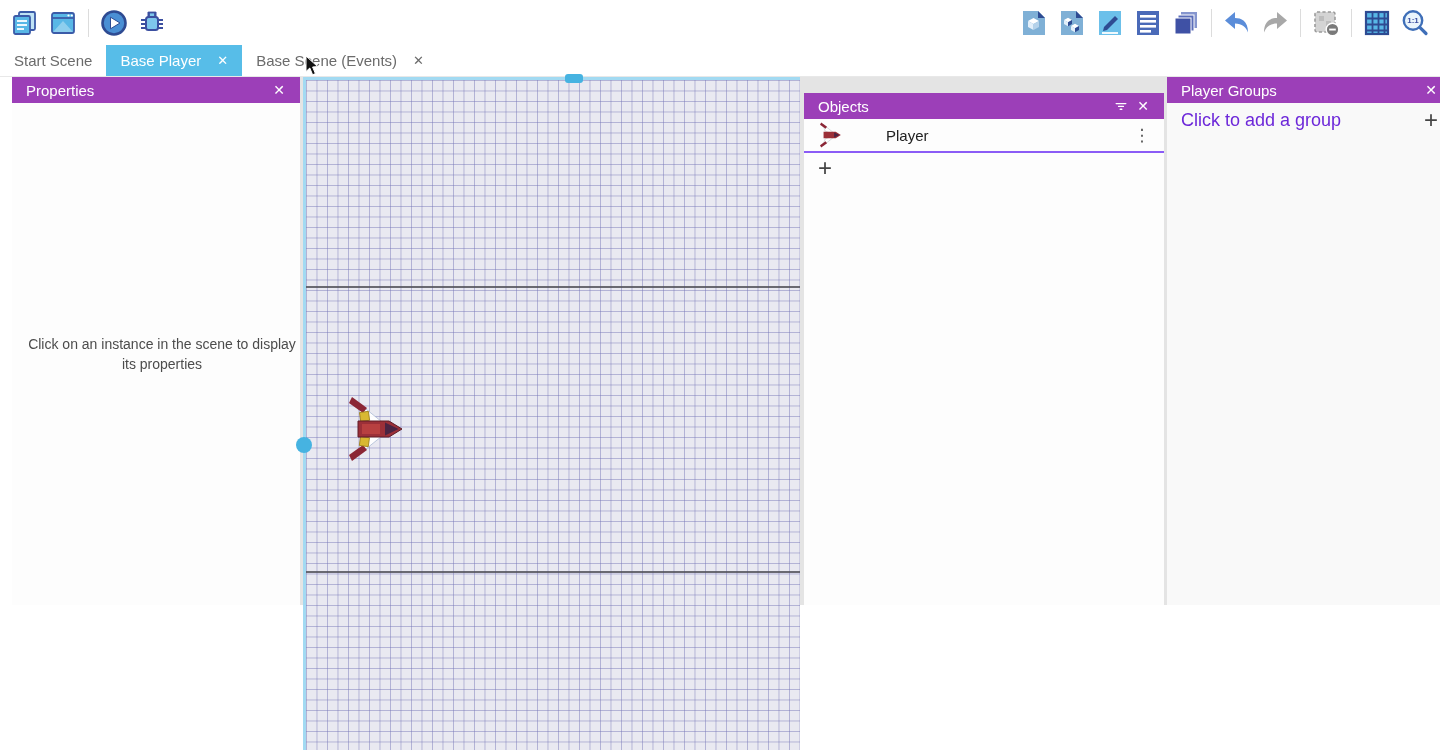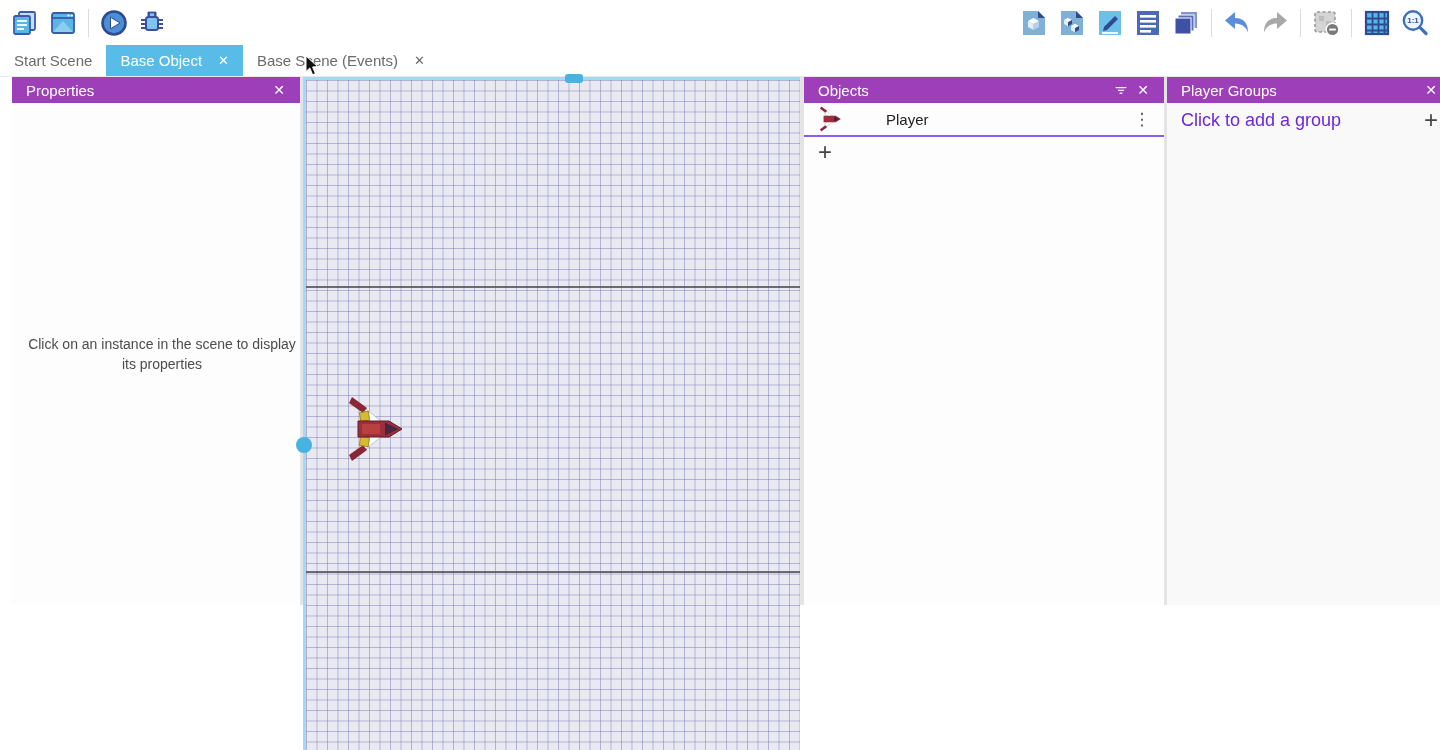--- a/index.html
+++ b/index.html
@@ -47,21 +47,21 @@
               linear-gradient(to bottom, rgba(122,122,185,0.50) 1px, transparent 1px);
             background-size:10.5px 10.5px; cursor:default; }
   .guide-line { position:absolute; left:0; right:0; height:2px; background:#54545c; opacity:.85; }
   .handle-top { position:absolute; left:259px; top:-6px; width:18px; height:9px; border-radius:3px;
                 background:#46b3e1; cursor:row-resize; }
   .handle-left { position:absolute; left:-10px; top:357px; width:16px; height:16px; border-radius:50%;
                  background:#46b3e1; cursor:col-resize; }
   .ship { position:absolute; left:43px; top:316px; width:56px; height:66px; cursor:pointer; }
 
   
-  .objects-panel { left:792px; width:360px; }
+  .objects-panel { left:792px; width:360px;margin-top:16px; }
   .obj-row { height:34px; display:flex; align-items:center; padding:0 10px 0 16px;
              border-bottom:2px solid #8b5cf6; cursor:pointer; background:#fdfdfd; }
   .obj-thumb { width:22px; height:28px; margin-right:44px; flex:0 0 auto; }
   .obj-name { font-size:15px; color:#222; flex:1; }
   .kebab { font-size:17px; color:#555; width:24px; text-align:center; cursor:pointer; letter-spacing:0; }
   .add-row { height:30px; display:flex; align-items:center; padding:0 14px; cursor:pointer; }
   .add-label { flex:1; text-align:left; font-size:18px; color:#6d28d9; }
   .plus { font-size:24px; font-weight:300; color:#444; line-height:22px; cursor:pointer; }
 
   
@@ -195,21 +195,21 @@
       </svg>
     </div>
   </div>
 </div>
 
 <div class="tabbar">
   <div class="tab">
     <span>Start Scene</span>
   </div>
   <div class="tab active">
-    <span>Base Object</span>
+    <span>Base Player</span>
     <span class="tab-close">✕</span>
   </div>
   <div class="tab">
     <span>Base Scene (Events)</span>
     <span class="tab-close">✕</span>
   </div>
 </div>
 
 <div class="main">
 

